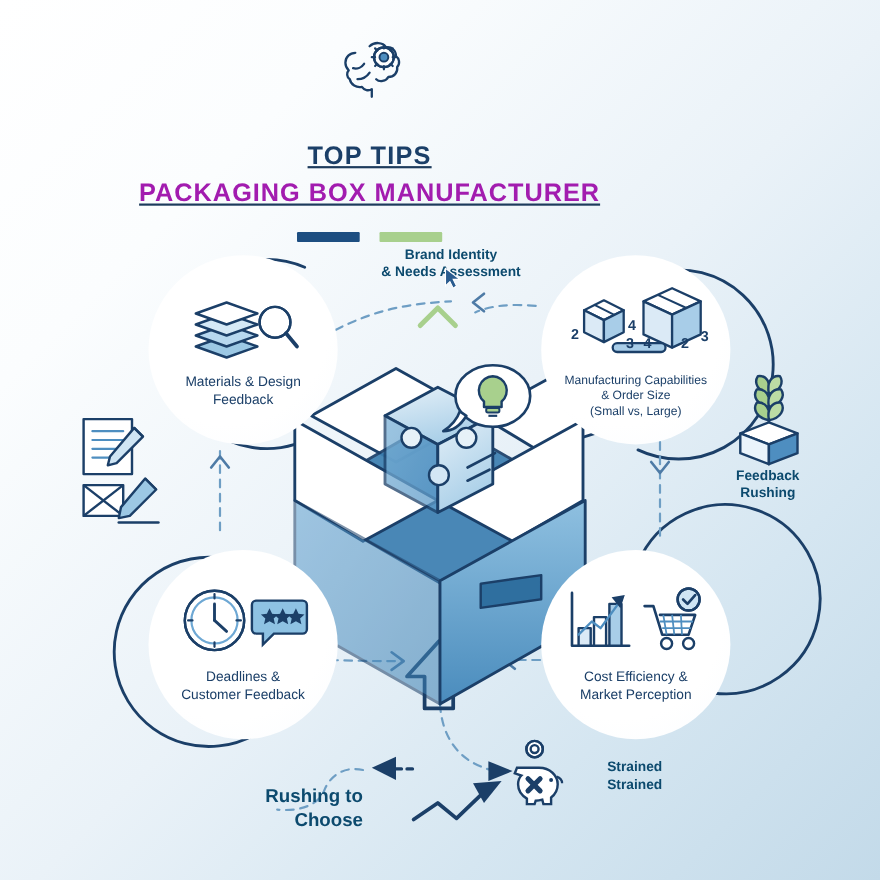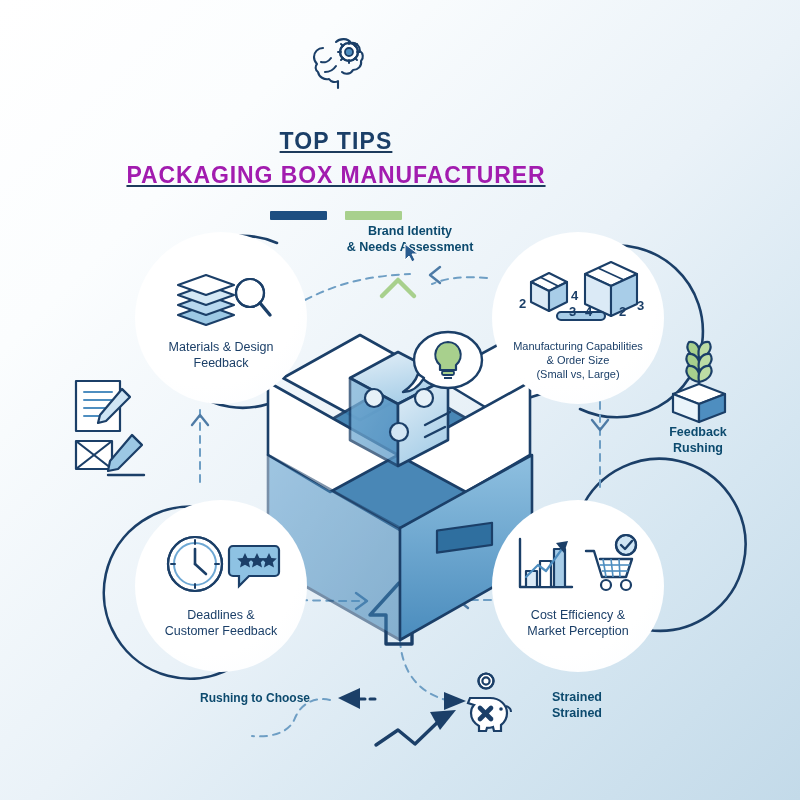--- a/index.html
+++ b/index.html
@@ -57,21 +57,21 @@
 
   
   .float-label {
     position:absolute; text-align:center;
     font-size:12.5px; font-weight:bold; line-height:1.3;
     color:#0c4a6e;
   }
   #label-brand   { left:330px; top:223px; width:160px; }
   #label-growth  { left:650px; top:424px; width:96px; }
   #label-strained{ left:512px; top:689px; width:90px; text-align:right; }
-  #label-rushing { left:180px; top:691px; width:150px; font-size:12px; }
+  #label-rushing { left:180px; top:713px; width:150px; text-align:right; font-size:17px; }
 
   .float-icon { position:absolute; }
   #icon-growth   { left:663px; top:340px; }
   #icon-piggy    { left:458px; top:672px; }
   #icon-docs     { left:70px;  top:375px; }
 
   
   #cursor-artifact { position:absolute; left:404px; top:243px; width:18px; height:20px; }
 </style>
 </head>

